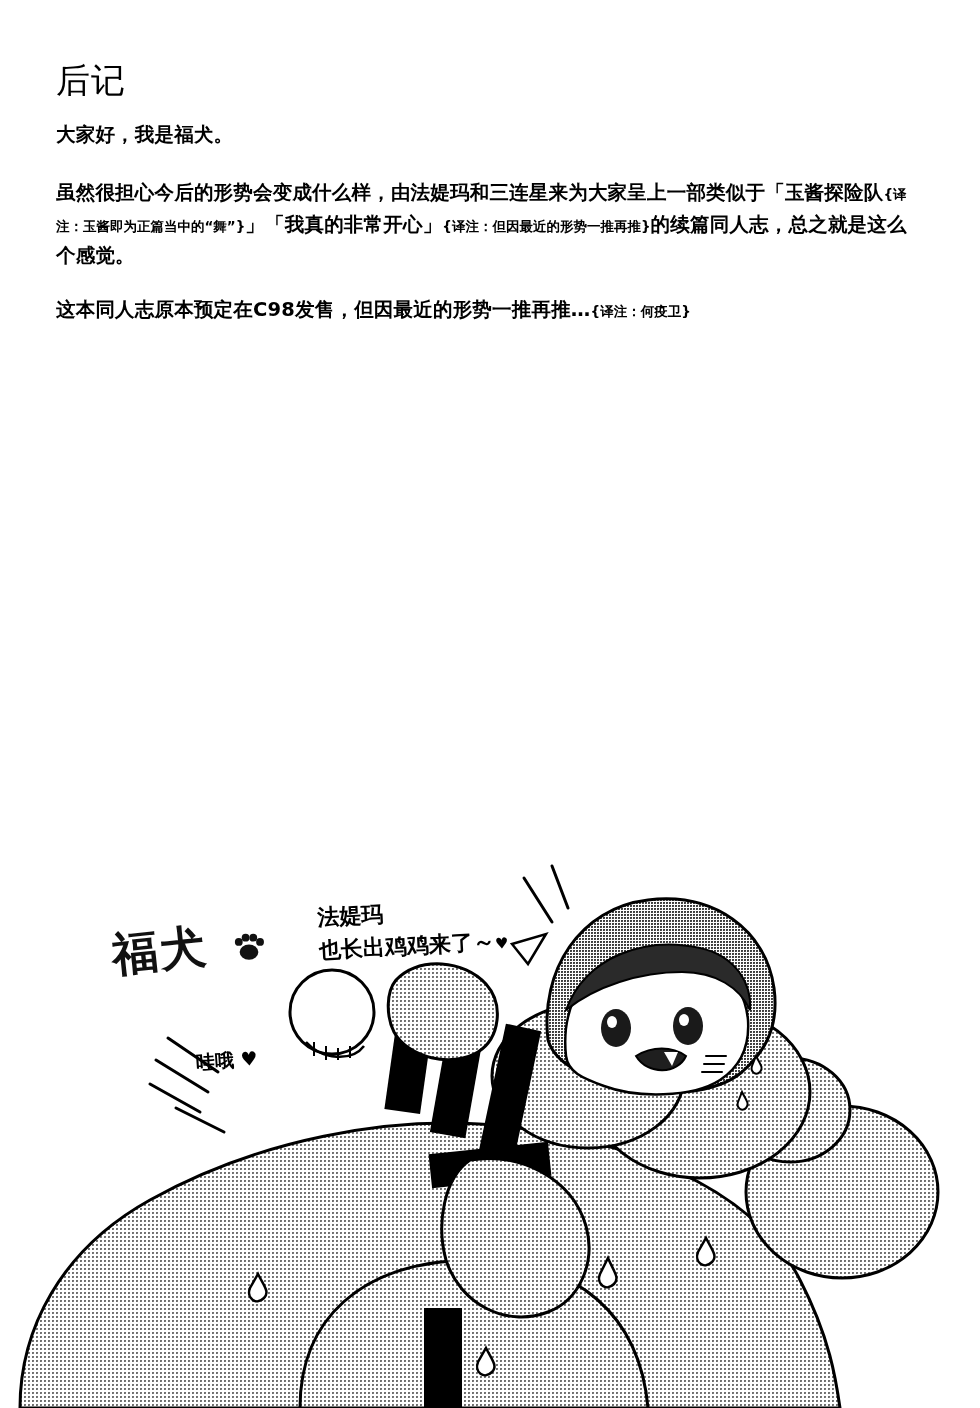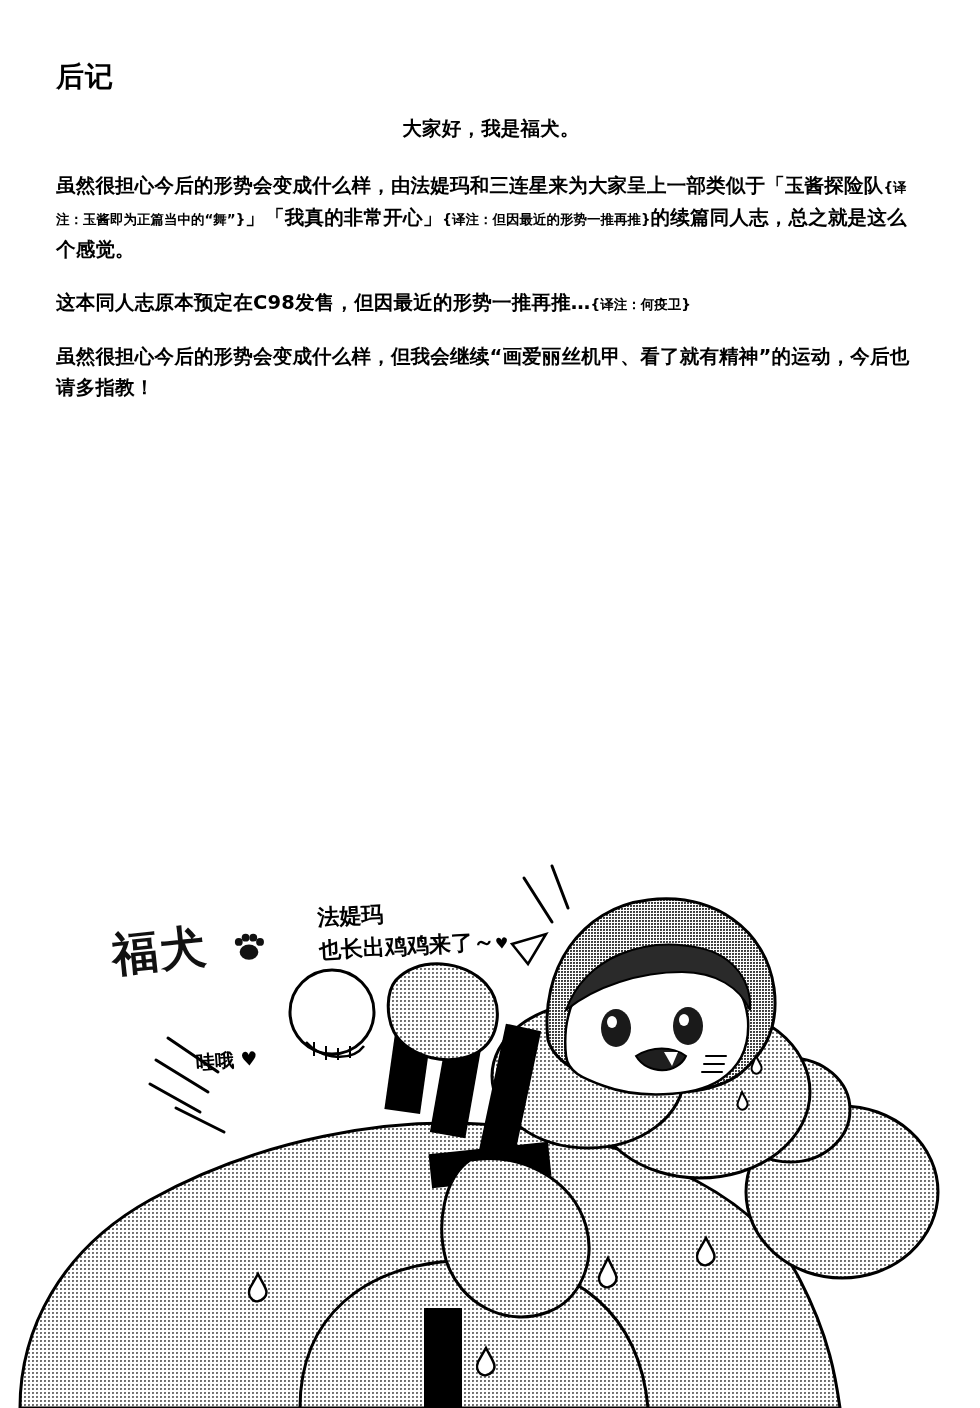--- a/index.html
+++ b/index.html
@@ -17,38 +17,37 @@
     background: #ffffff;
     overflow: hidden;
   }
   .afterword {
     position: absolute;
     left: 56px;
     top: 62px;
     width: 870px;
   }
   .afterword-title {
-    font-size: 28px;
-    font-weight: bold;
+    font-size: 34px;
+    font-weight: normal;
     color: #000000;
     letter-spacing: 1px;
     margin: 0 0 20px 0;
     line-height: 1.1;
   }
   .afterword p {
     margin: 0 0 22px 0;
     font-size: 19.5px;
     line-height: 1.62;
     color: #000000;
     font-weight: bold;
     letter-spacing: 0.2px;
   }
   .afterword p.greeting {
     margin-bottom: 26px;
-    text-align: center;
   }
   .small-note {
     font-size: 13.5px;
     font-weight: bold;
     letter-spacing: 0;
   }
   .illustration {
     position: absolute;
     left: 0;
     top: 860px;
@@ -115,23 +114,20 @@
       <span>虽然很担心今后的形势会变成什么样，由法媞玛和三连星来为大家呈上一部类似于「玉酱探险队</span><span class="small-note">{译注：玉酱即为正篇当中的“舞”}</span><span>」「我真的非常开心」</span><span class="small-note">{译注：但因最近的形势一推再推}</span><span>的续篇同人志，总之就是这么个感觉。</span>
     </p>
 
     <p>
       <span>这本同人志原本预定在C98发售，但因最近的形势一推再推…</span><span class="small-note">{译注：何疫卫}</span><br>
     </p>
 
 
 
 
-    <p>
-      <span>虽然很担心今后的形势会变成什么样，但我会继续“画爱丽丝机甲、看了就有精神”的运动，今后也请多指教！</span>
-    </p>
   </div>
 
   <div class="illustration">
     <svg width="980" height="548" viewBox="0 0 980 548" xmlns="http://www.w3.org/2000/svg">
       <defs>
         <pattern id="tone" width="4" height="4" patternUnits="userSpaceOnUse">
           <rect width="4" height="4" fill="#ffffff"></rect>
           <circle cx="1" cy="1" r="1.05" fill="#5f5f5f"></circle>
         </pattern>
         <pattern id="tonedark" width="3" height="3" patternUnits="userSpaceOnUse">

